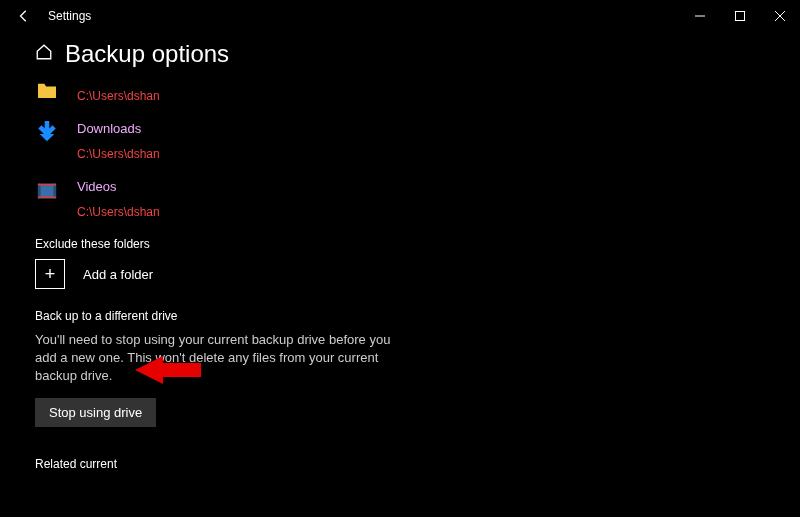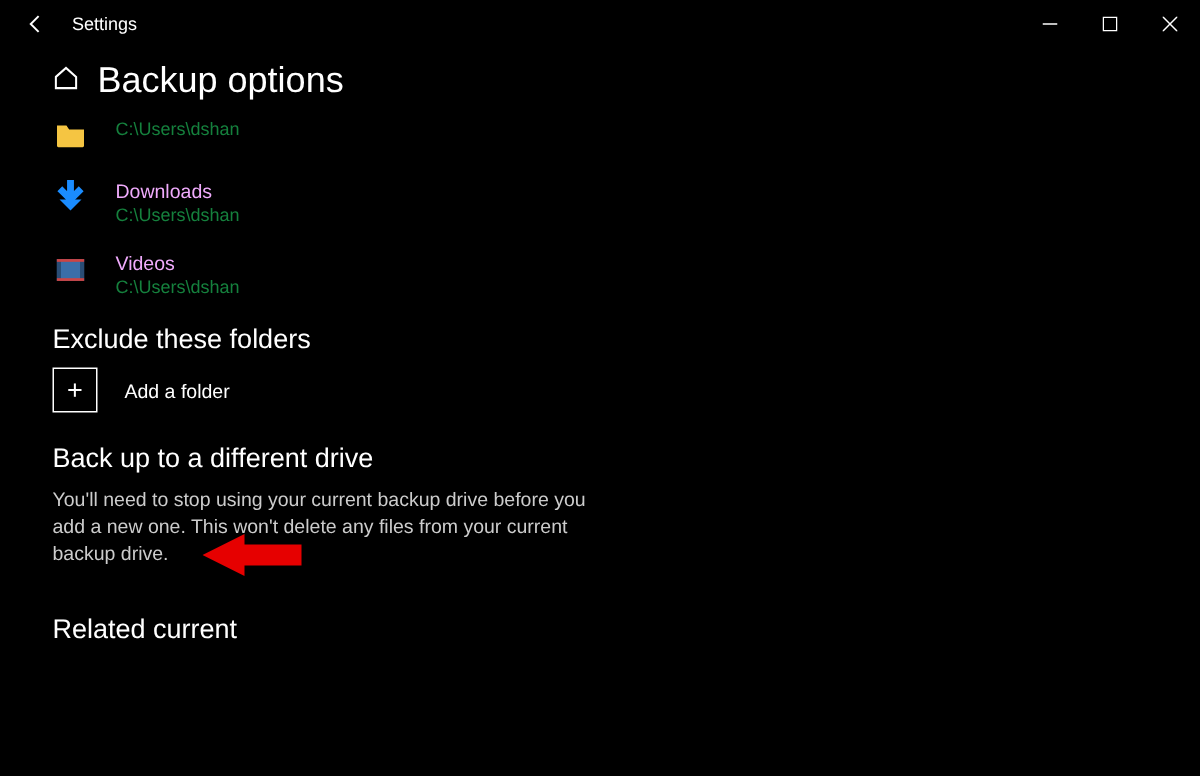--- a/index.html
+++ b/index.html
@@ -78,25 +78,25 @@
       justify-content: center;
       font-size: 20px;
       flex-shrink: 0;
     }
     .folder-text .name {
       font-size: 13px;
       color: #f0abfc;
     }
     .folder-text .path {
       font-size: 12px;
-      color: #15803d;
-      margin-top: 1px;
+      color: #ef4444;
+      margin-top: 11px;
     }
     .section-heading {
-      font-size: 18px;
+      font-size: 12px;
       font-weight: 400;
       margin-top: 16px;
       margin-bottom: 8px;
     }
     .add-folder {
       display: flex;
       align-items: center;
       gap: 18px;
       margin-top: 4px;
       cursor: pointer;
@@ -226,20 +226,21 @@
   </div>
 
   <div class="section-heading">Exclude these folders</div>
   <div class="add-folder">
     <span class="plus-box">+</span>
     <span>Add a folder</span>
   </div>
 
   <div class="section-heading" style="margin-top:20px">Back up to a different drive</div>
   <div class="desc">You'll need to stop using your current backup drive before you add a new one. This won't delete any files from your current backup drive.</div>
+  <button class="btn">Stop using drive</button>
 
   <div class="section-heading" style="margin-top:30px">Related current</div>
   
 
   
 
 </div>
 
 <div class="arrow-annotation">
   <svg width="70" height="40" viewBox="0 0 70 40">

